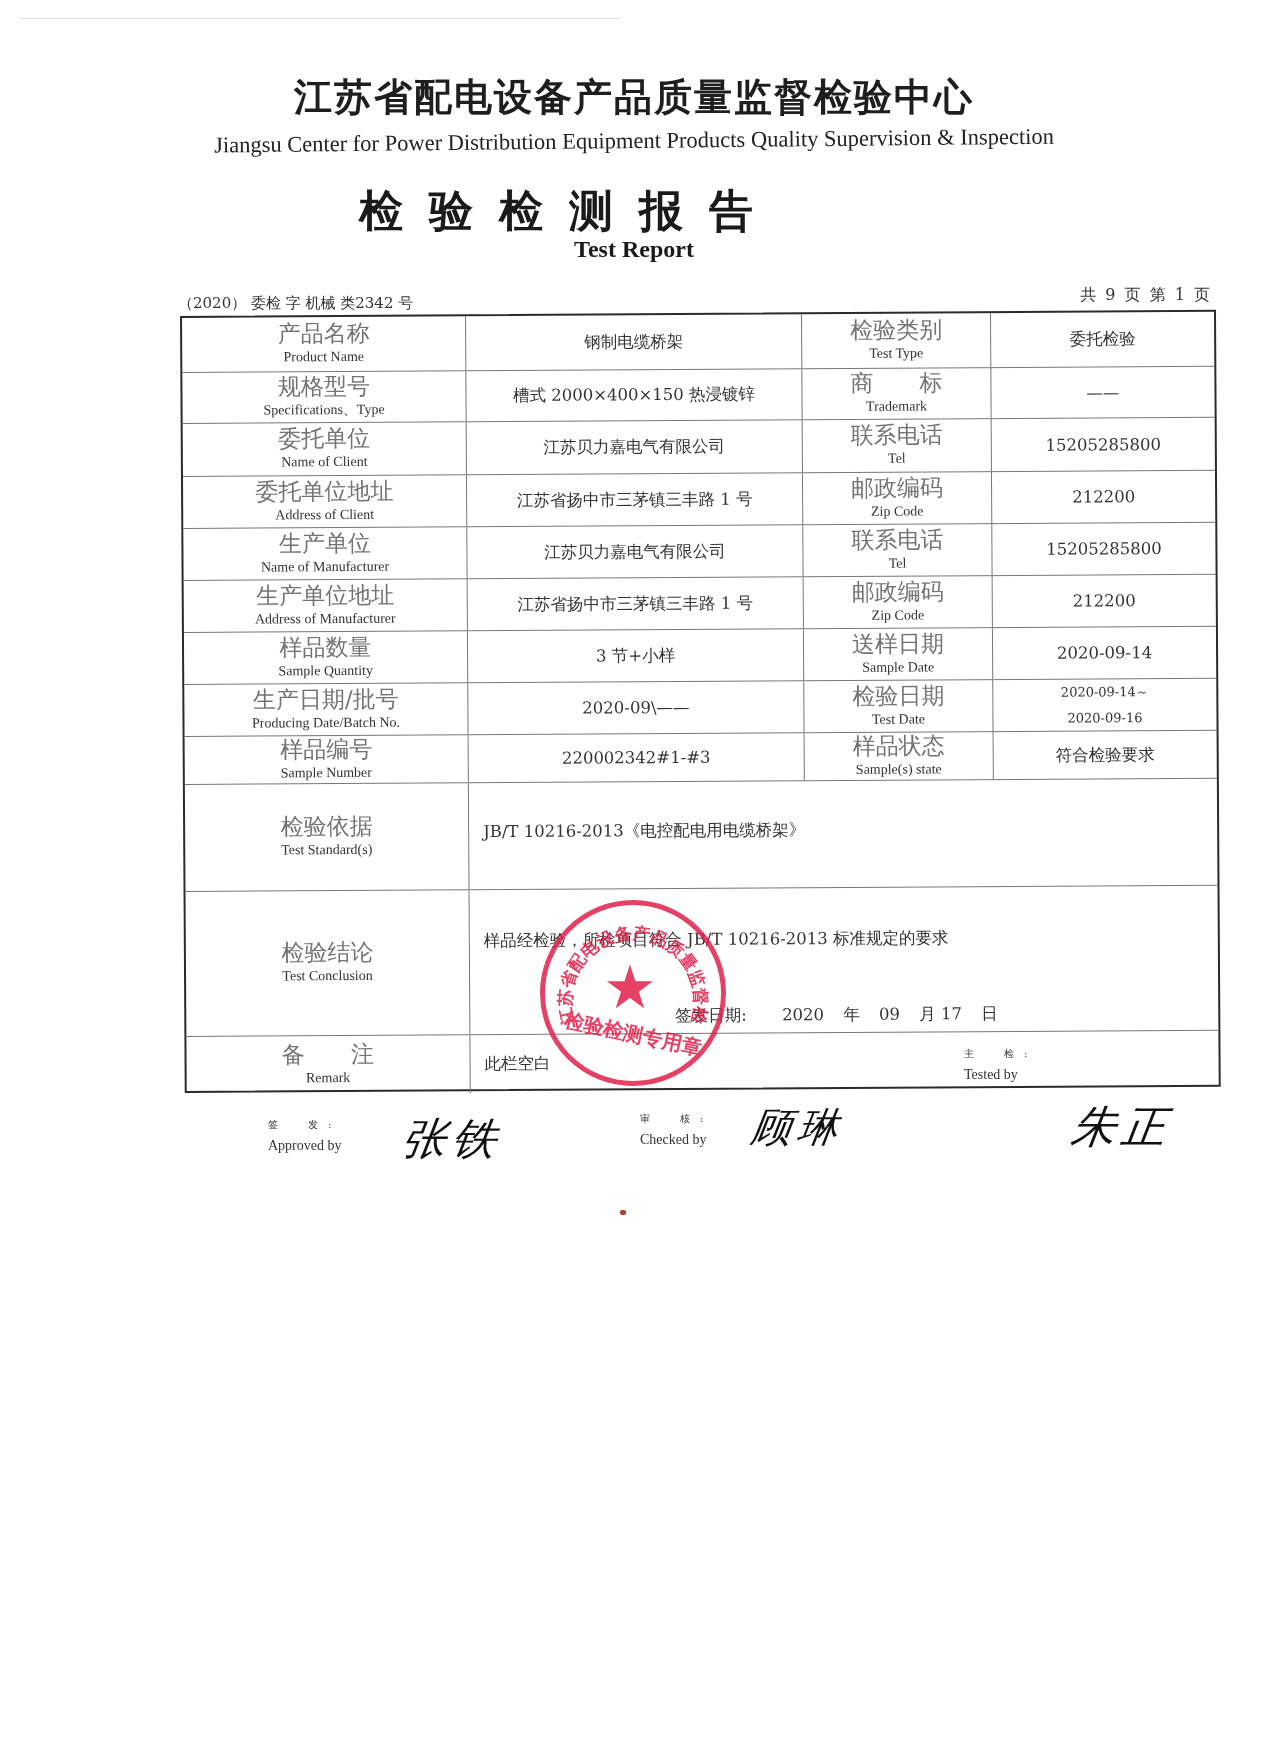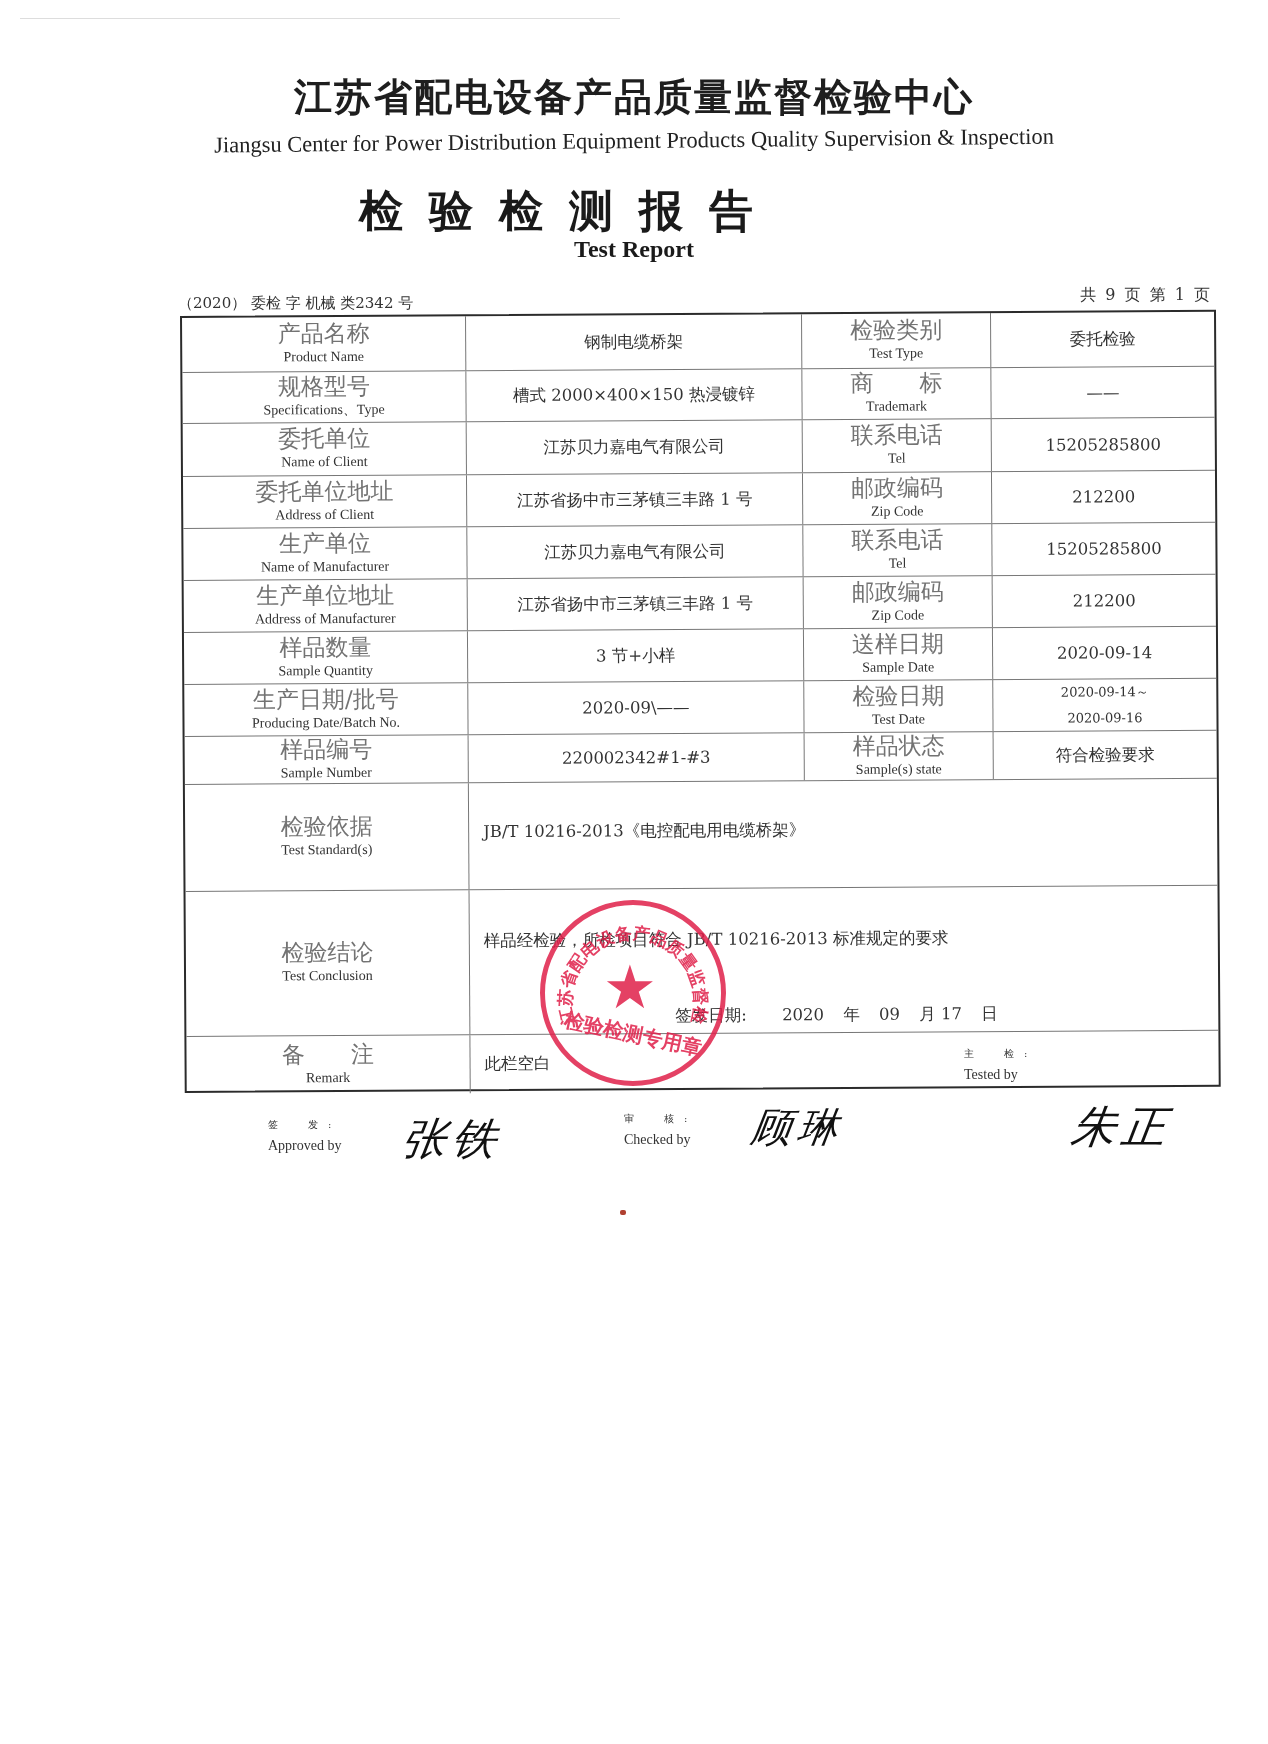--- a/index.html
+++ b/index.html
@@ -257,21 +257,21 @@
   </svg>
   <span class="bottom-txt">检验检测专用章</span>
 </div>
 
 <div class="sig-block" style="left:268px;">
   <div class="sig-lbl-cn">签　发:</div>
   <div class="sig-lbl-en">Approved by</div>
 </div>
 <div class="sig-name" style="left:402px;top:1110px;">张铁</div>
 
-<div class="sig-block" style="left:624px;top:1112px;">
+<div class="sig-block" style="left:640px;top:1112px;">
   <div class="sig-lbl-cn">审　核:</div>
   <div class="sig-lbl-en">Checked by</div>
 </div>
 <div class="sig-name" style="left:752px;top:1100px;font-size:40px;">顾琳</div>
 
 <div class="sig-block" style="left:964px;top:1047px;">
   <div class="sig-lbl-cn">主　检:</div>
   <div class="sig-lbl-en">Tested by</div>
 </div>
 <div class="sig-name" style="left:1072px;top:1098px;">朱正</div>

